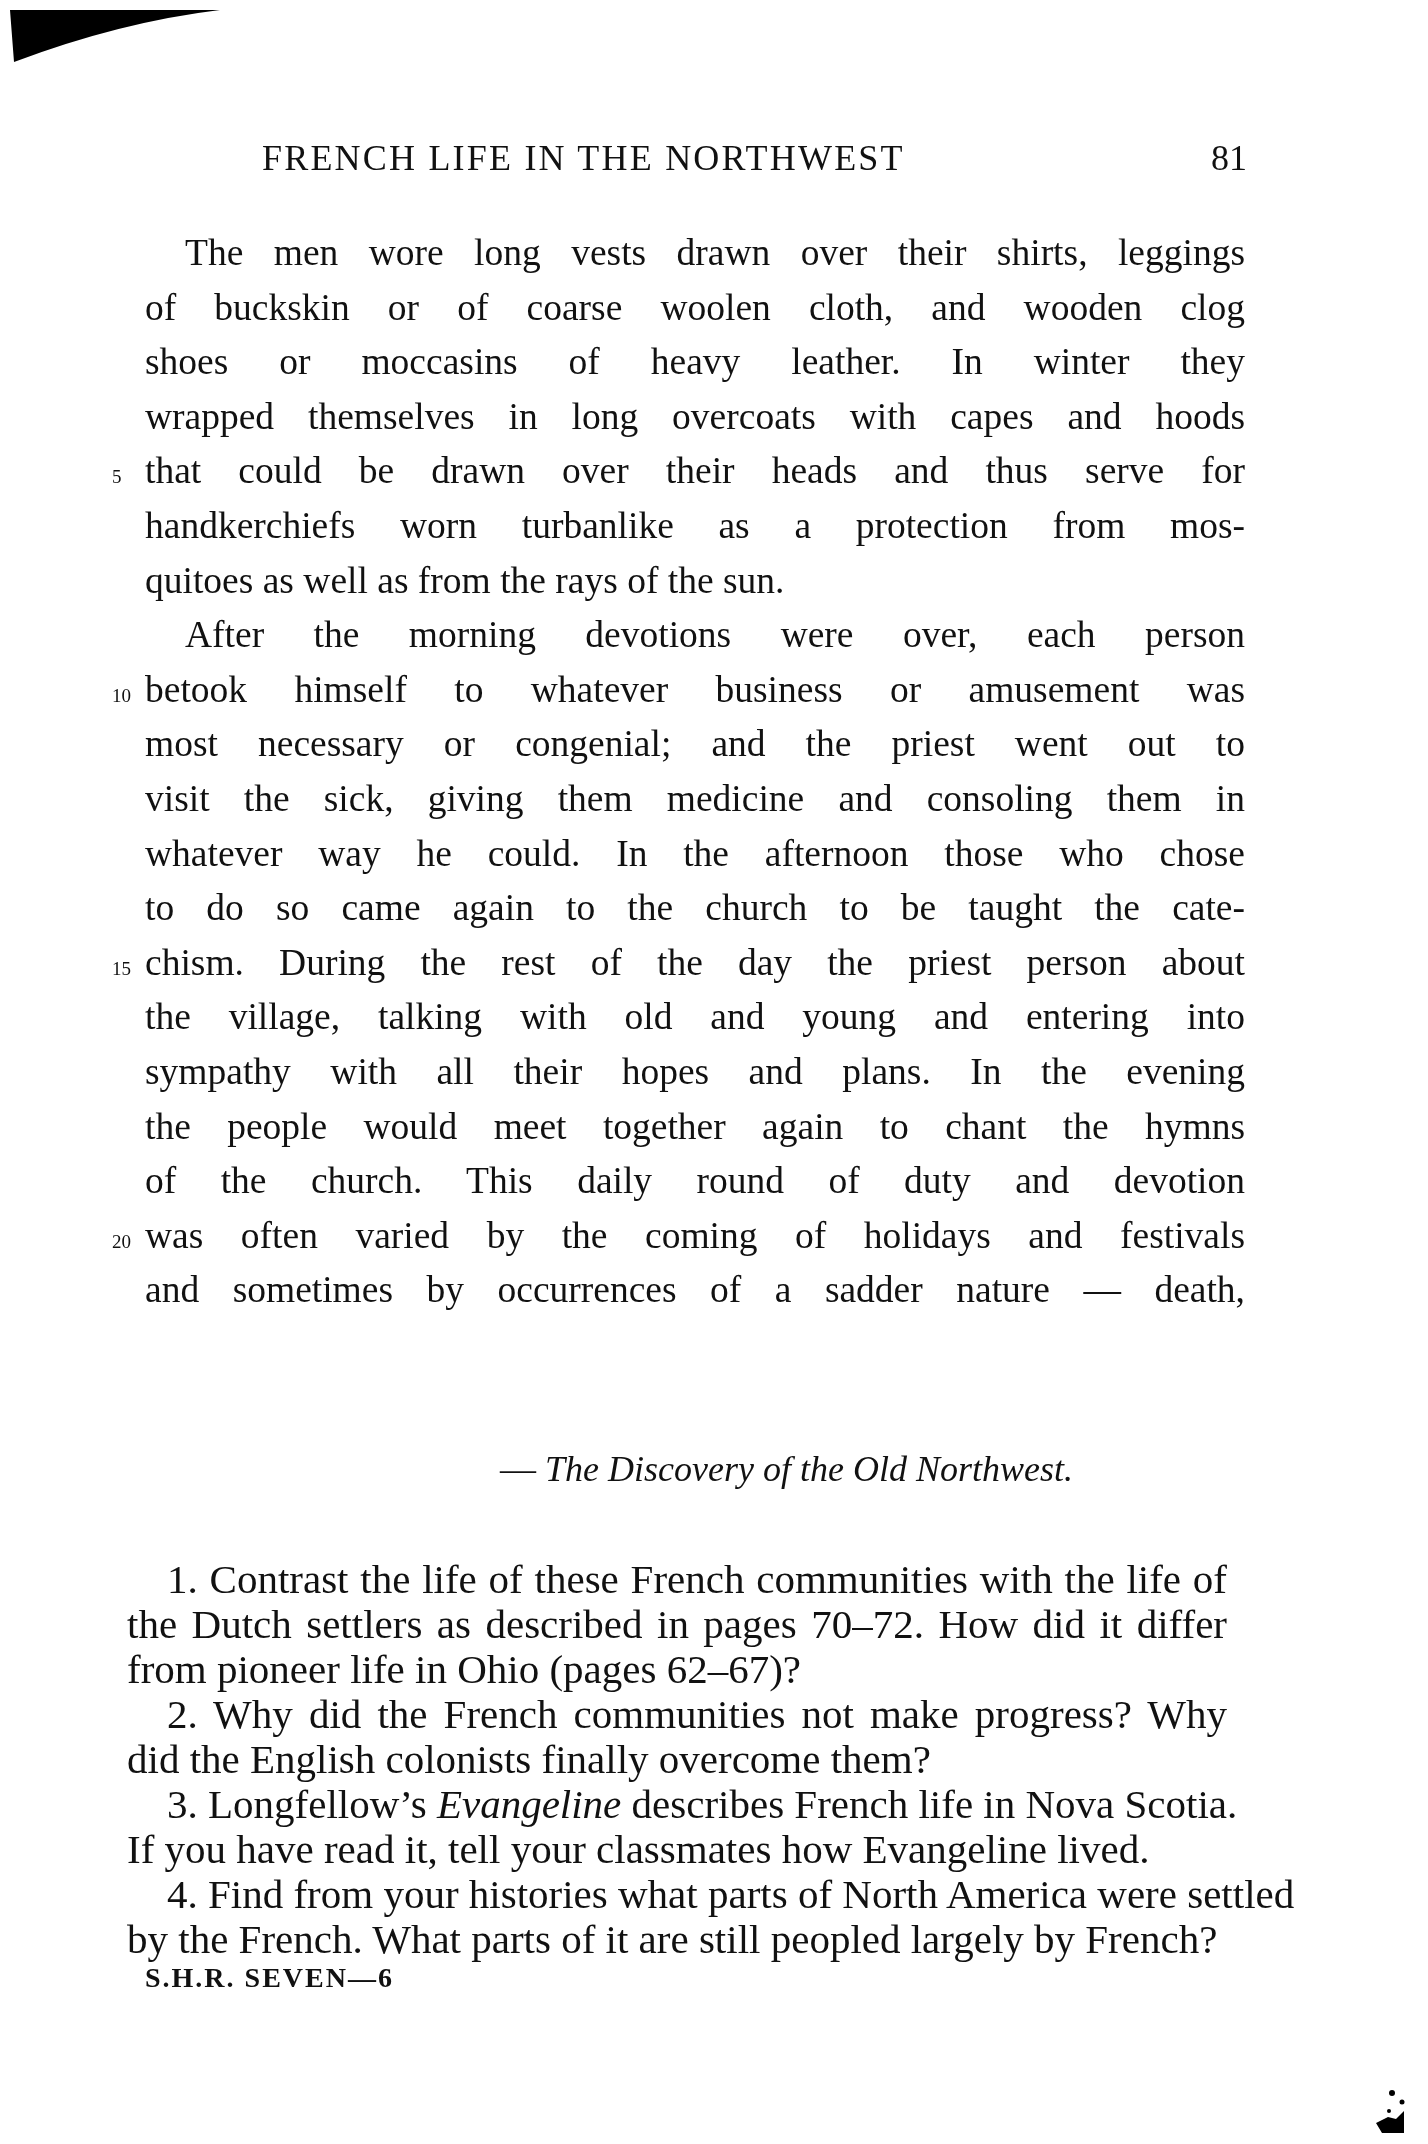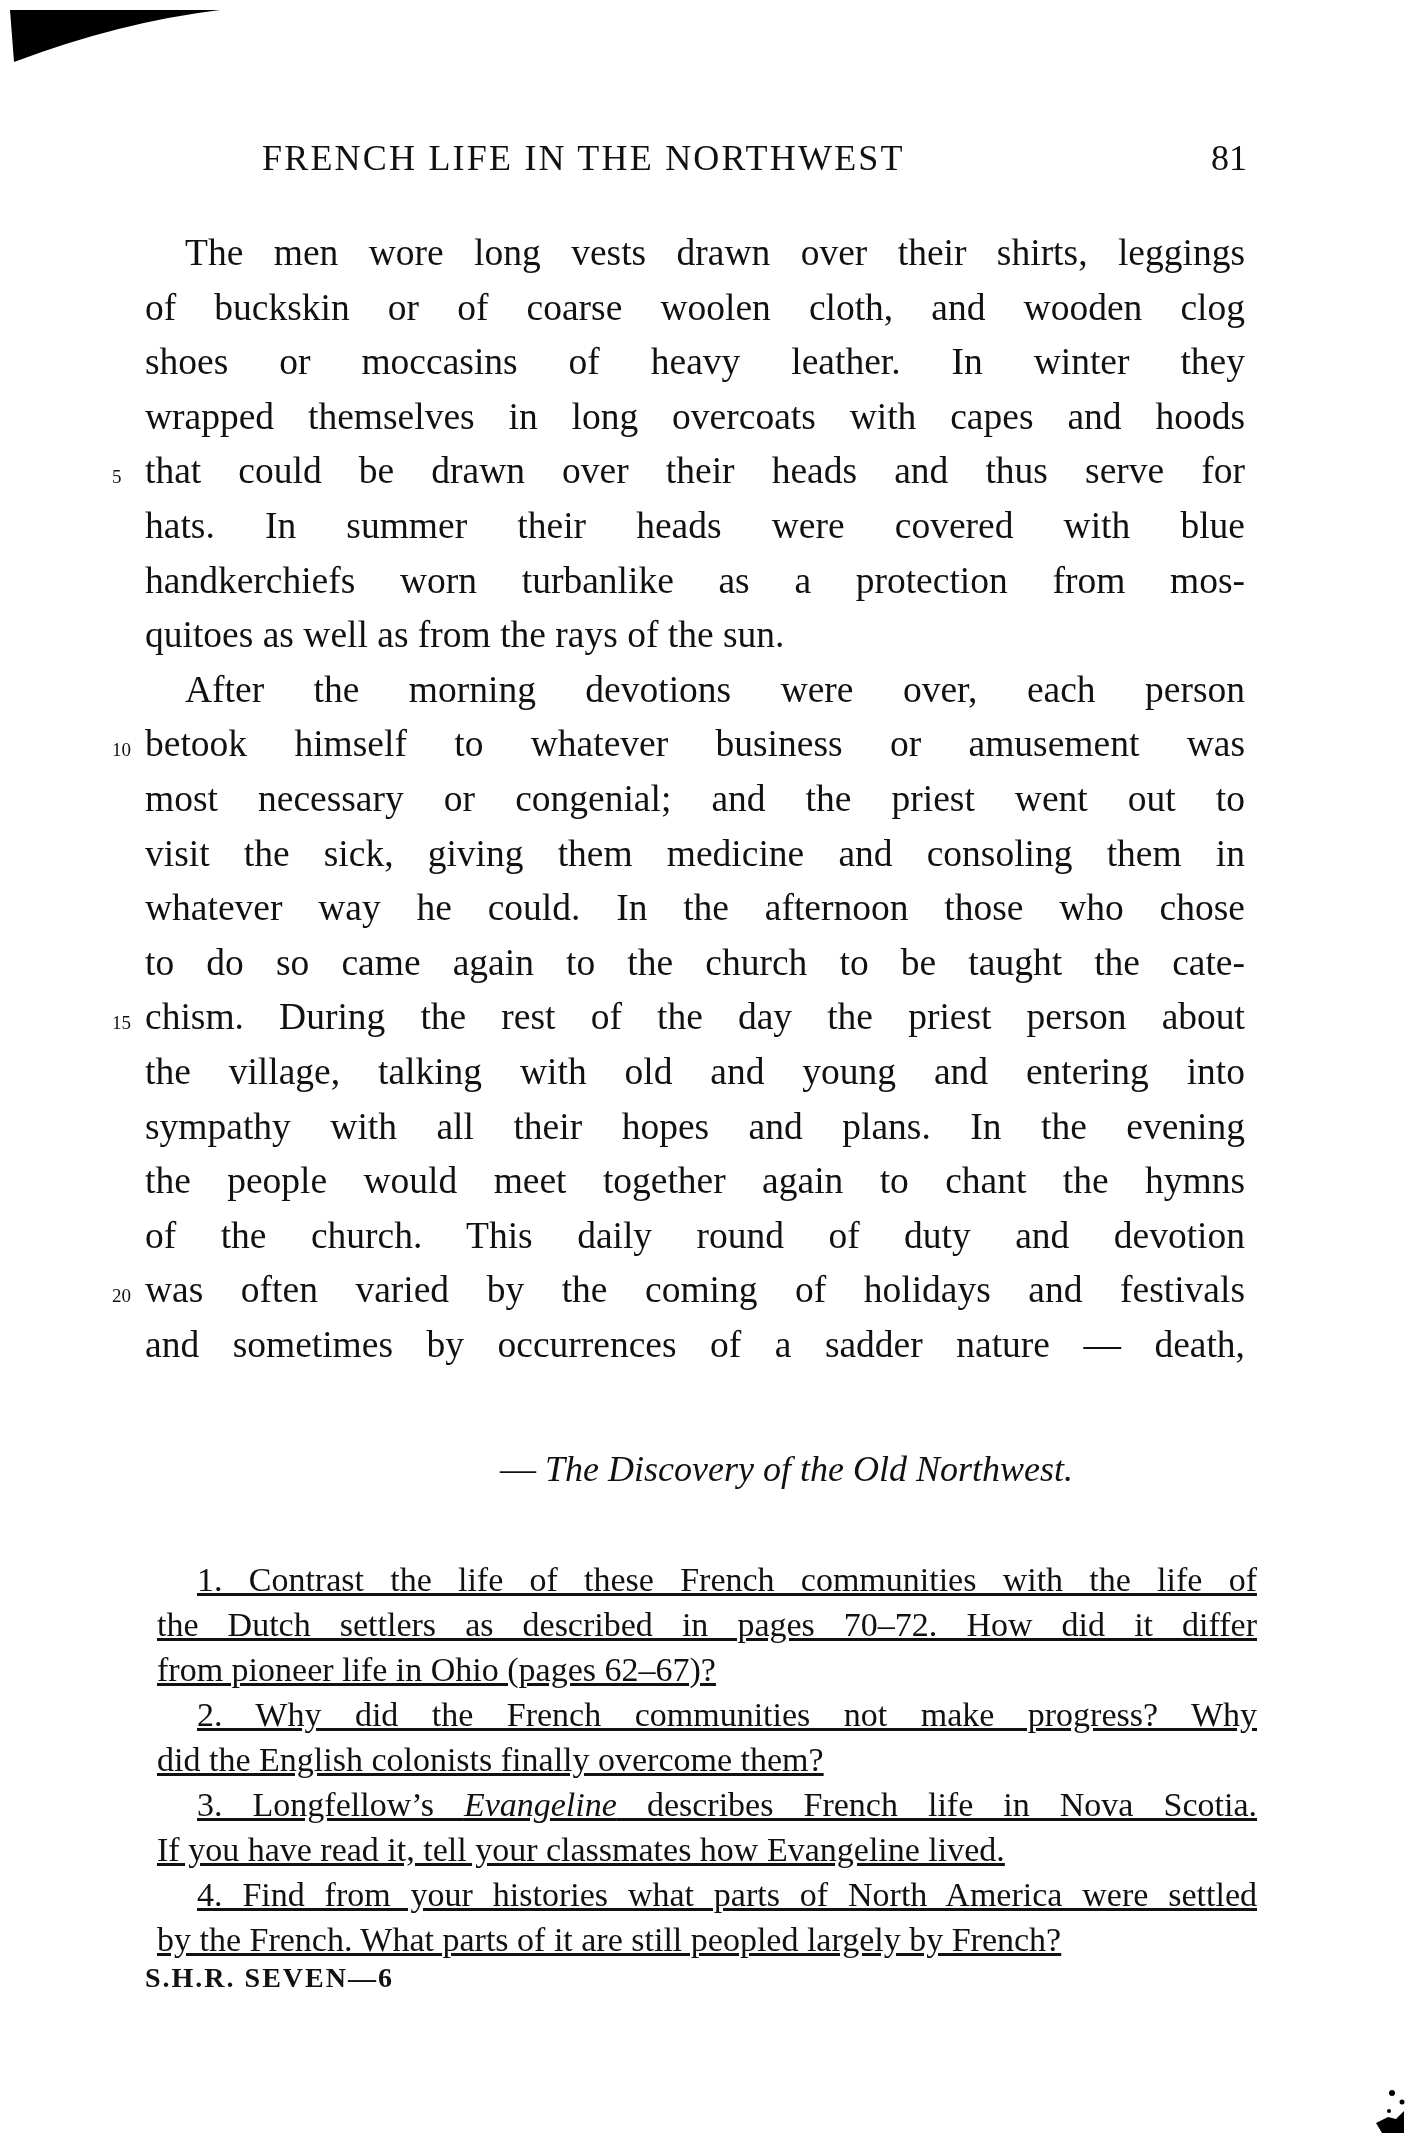--- a/index.html
+++ b/index.html
@@ -12,21 +12,21 @@
   .running-head .title { position: absolute; left: 0; top: 0; white-space: nowrap; }
   .running-head .pageno { position: absolute; right: 0; top: 0; letter-spacing: 0; }
   .body-text { position: absolute; left: 145px; top: 226px; width: 1100px; font-size: 37.5px; }
   .line { display: block; height: 54.6px; line-height: 54.6px; text-align: justify;
           text-align-last: justify; white-space: nowrap; position: relative; }
   .line.last { text-align-last: left; }
   .line.indent { padding-left: 40px; }
   .lnum { position: absolute; left: -33px; top: 6px; font-size: 19px; }
   .attribution { position: absolute; left: 500px; top: 1448px; width: 710px; font-size: 36px;
                  font-style: italic; white-space: nowrap; }
-  .questions { position: absolute; left: 157px; top: 1557px; width: 1100px; font-size: 34px; text-decoration: underline; }
+  .questions { position: absolute; left: 127px; top: 1557px; width: 1100px; font-size: 41px; }
   .qline { display: block; height: 45px; line-height: 45px; white-space: nowrap;
            text-align: justify; text-align-last: justify; }
   .qline.last { text-align-last: left; }
   .qline.indent { padding-left: 40px; }
   .signature { position: absolute; left: 145px; top: 1962px; font-size: 28px; letter-spacing: 2px;
                font-weight: bold; white-space: nowrap; }
   em { font-style: italic; margin-top: 32px; }
 </style>
 </head>
 <body>
@@ -39,21 +39,20 @@
   <span class="title">FRENCH LIFE IN THE NORTHWEST</span>
   <span class="pageno">81</span>
 </div>
 
 <div class="body-text">
   <span class="line indent"><span>The men wore long vests drawn over their shirts, leggings</span></span>
   <span class="line"><span>of buckskin or of coarse woolen cloth, and wooden clog</span></span>
   <span class="line"><span>shoes or moccasins of heavy leather. In winter they</span></span>
   <span class="line"><span>wrapped themselves in long overcoats with capes and hoods</span></span>
   <span class="line"><span class="lnum">5</span><span>that could be drawn over their heads and thus serve for</span></span>
-  <span class="line"><span>hats. In summer their heads were covered with blue</span></span>
   <span class="line"><span>handkerchiefs worn turbanlike as a protection from mos-</span></span>
   <span class="line last"><span>quitoes as well as from the rays of the sun.</span></span>
   <span class="line indent"><span>After the morning devotions were over, each person</span></span>
   <span class="line"><span class="lnum">10</span><span>betook himself to whatever business or amusement was</span></span>
   <span class="line"><span>most necessary or congenial; and the priest went out to</span></span>
   <span class="line"><span>visit the sick, giving them medicine and consoling them in</span></span>
   <span class="line"><span>whatever way he could. In the afternoon those who chose</span></span>
   <span class="line"><span>to do so came again to the church to be taught the cate-</span></span>
   <span class="line"><span class="lnum">15</span><span>chism. During the rest of the day the priest person about</span></span>
   <span class="line"><span>the village, talking with old and young and entering into</span></span>

